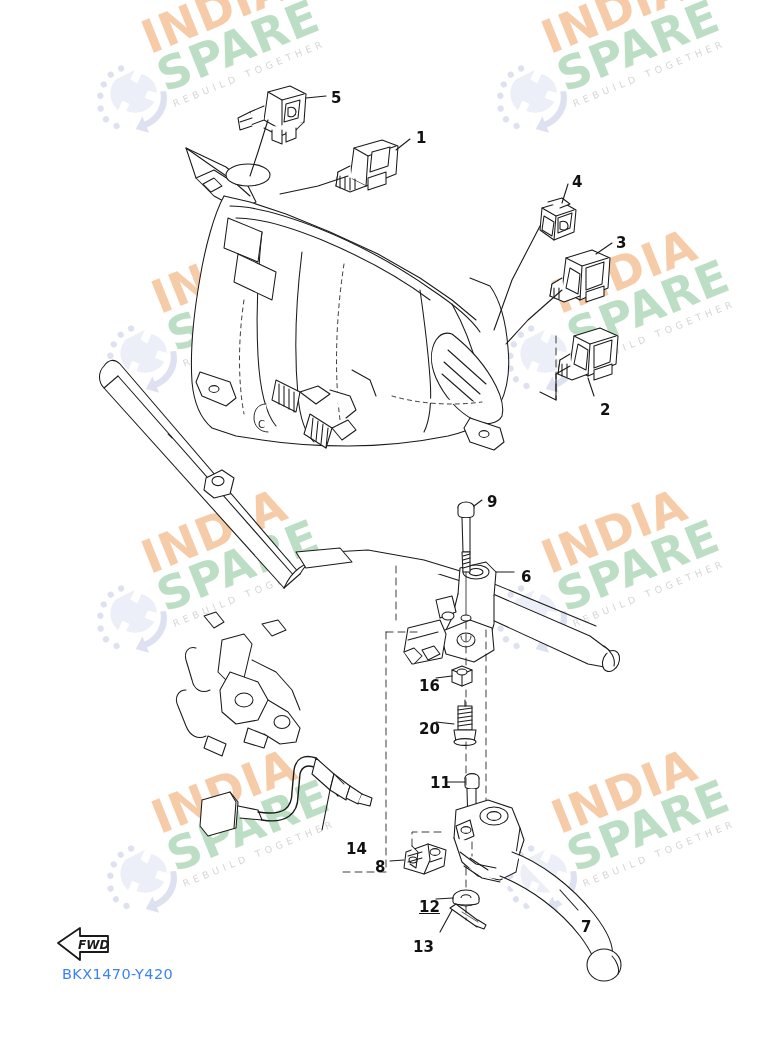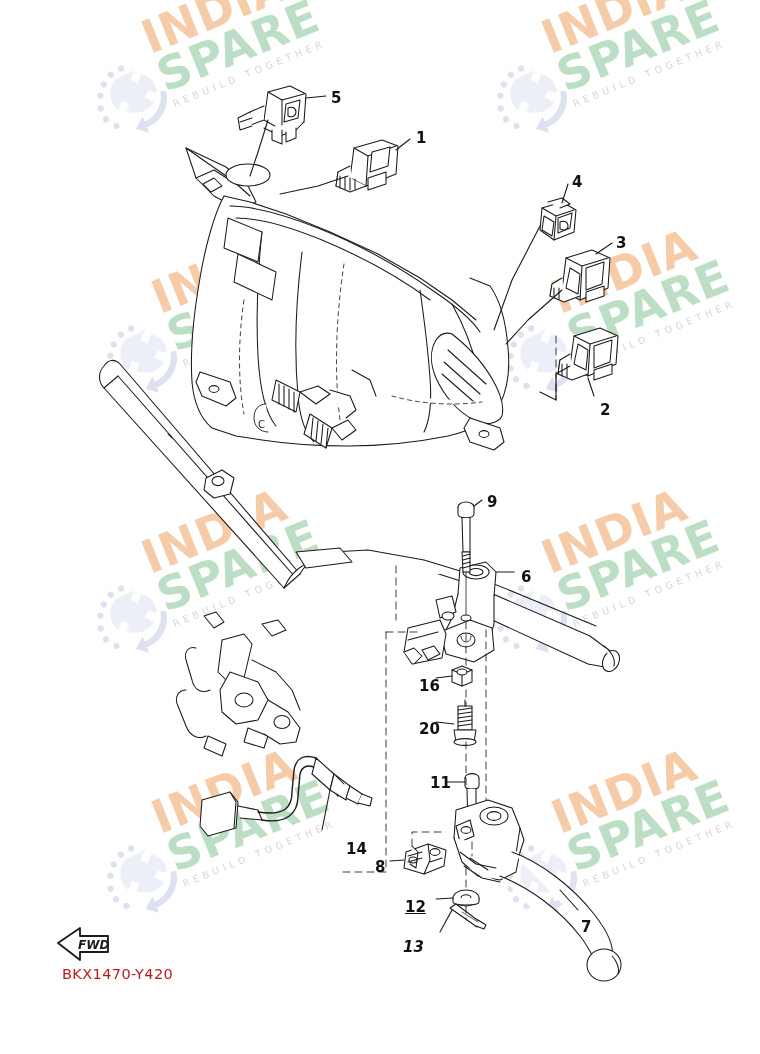--- a/index.html
+++ b/index.html
@@ -44,21 +44,21 @@
     position:absolute;z-index:5;
     font-family:"DejaVu Sans", sans-serif;
     font-size:15px;font-weight:600;color:#111;
     line-height:1;white-space:nowrap;
   }
 
   
   #footer-code{
     position:absolute;left:62px;top:966px;z-index:5;
     font-family:"DejaVu Sans", sans-serif;
-    font-size:14.5px;letter-spacing:.4px;color:#b91c1c;white-space:nowrap;
+    font-size:14.5px;letter-spacing:.4px;color:#3b82f6;white-space:nowrap;
   }
 </style>
 </head>
 <body>
 
 <div id="page">
 
   <div id="watermark-layer">
       <div class="wm-unit" style="left: 60px; top: 40px; transform: rotate(-22deg);">
         <div class="wm-logo"><svg viewBox="0 0 100 100" width="92" height="96" xmlns="http://www.w3.org/2000/svg">
@@ -569,20 +569,20 @@
       <div class="callout" style="left: 572px; top: 175px;">4</div>
       <div class="callout" style="left: 616px; top: 236px;">3</div>
       <div class="callout" style="left: 600px; top: 403px;">2</div>
       <div class="callout" style="left: 487px; top: 495px;">9</div>
       <div class="callout" style="left: 521px; top: 570px;">6</div>
       <div class="callout" style="left: 419px; top: 679px;">16</div>
       <div class="callout" style="left: 419px; top: 722px;">20</div>
       <div class="callout" style="left: 430px; top: 776px;">11</div>
       <div class="callout" style="left: 314px; top: 842px; margin-left: 32px;">14</div>
       <div class="callout" style="left: 375px; top: 860px;">8</div>
-      <div class="callout" style="left: 405px; top: 900px; text-decoration: underline;">12</div>
-      <div class="callout" style="left: 403px; top: 940px; font-style: italic;">13</div>
+      <div class="callout" style="left: 419px; top: 900px; text-decoration: underline;">12</div>
+      <div class="callout" style="left: 413px; top: 940px;">13</div>
       <div class="callout" style="left: 581px; top: 920px;">7</div>
     </div>
 
   <div id="footer-code">BKX1470-Y420</div>
 
 </div>
 
 </body></html>

